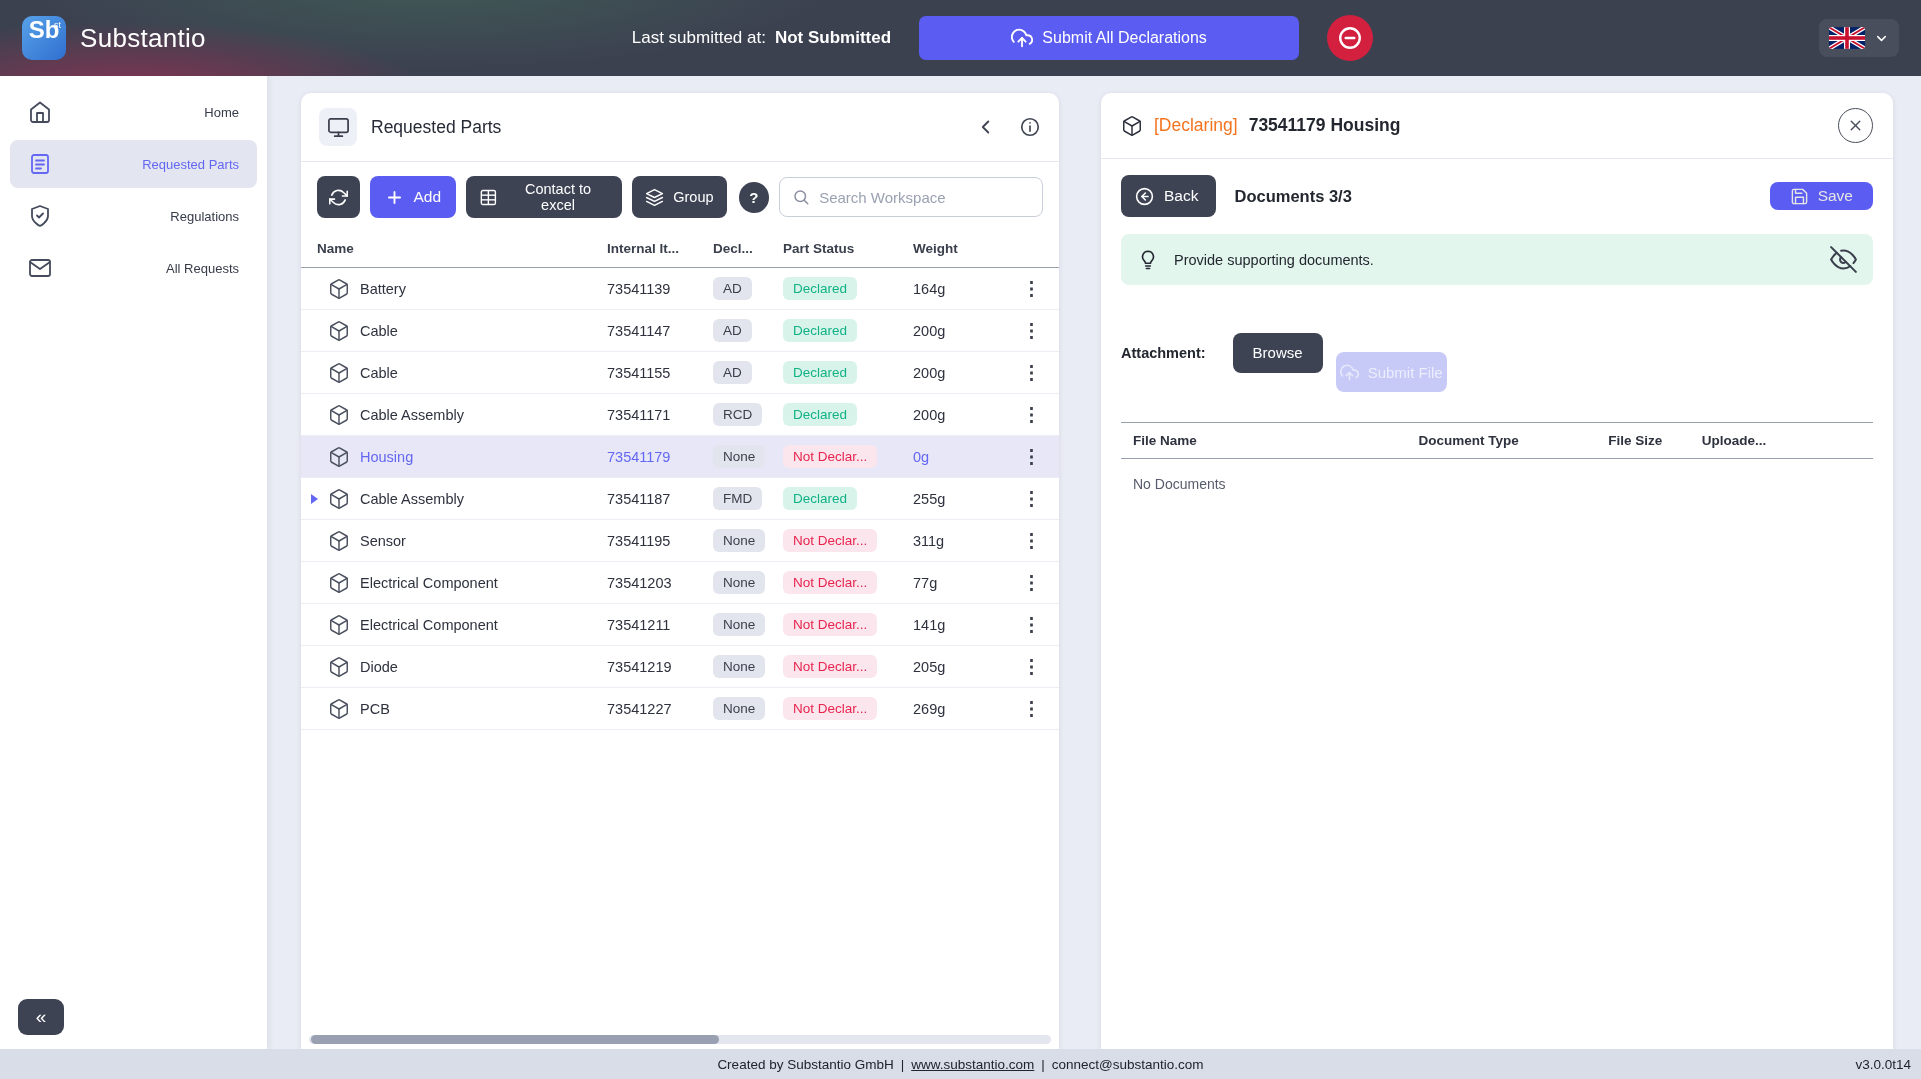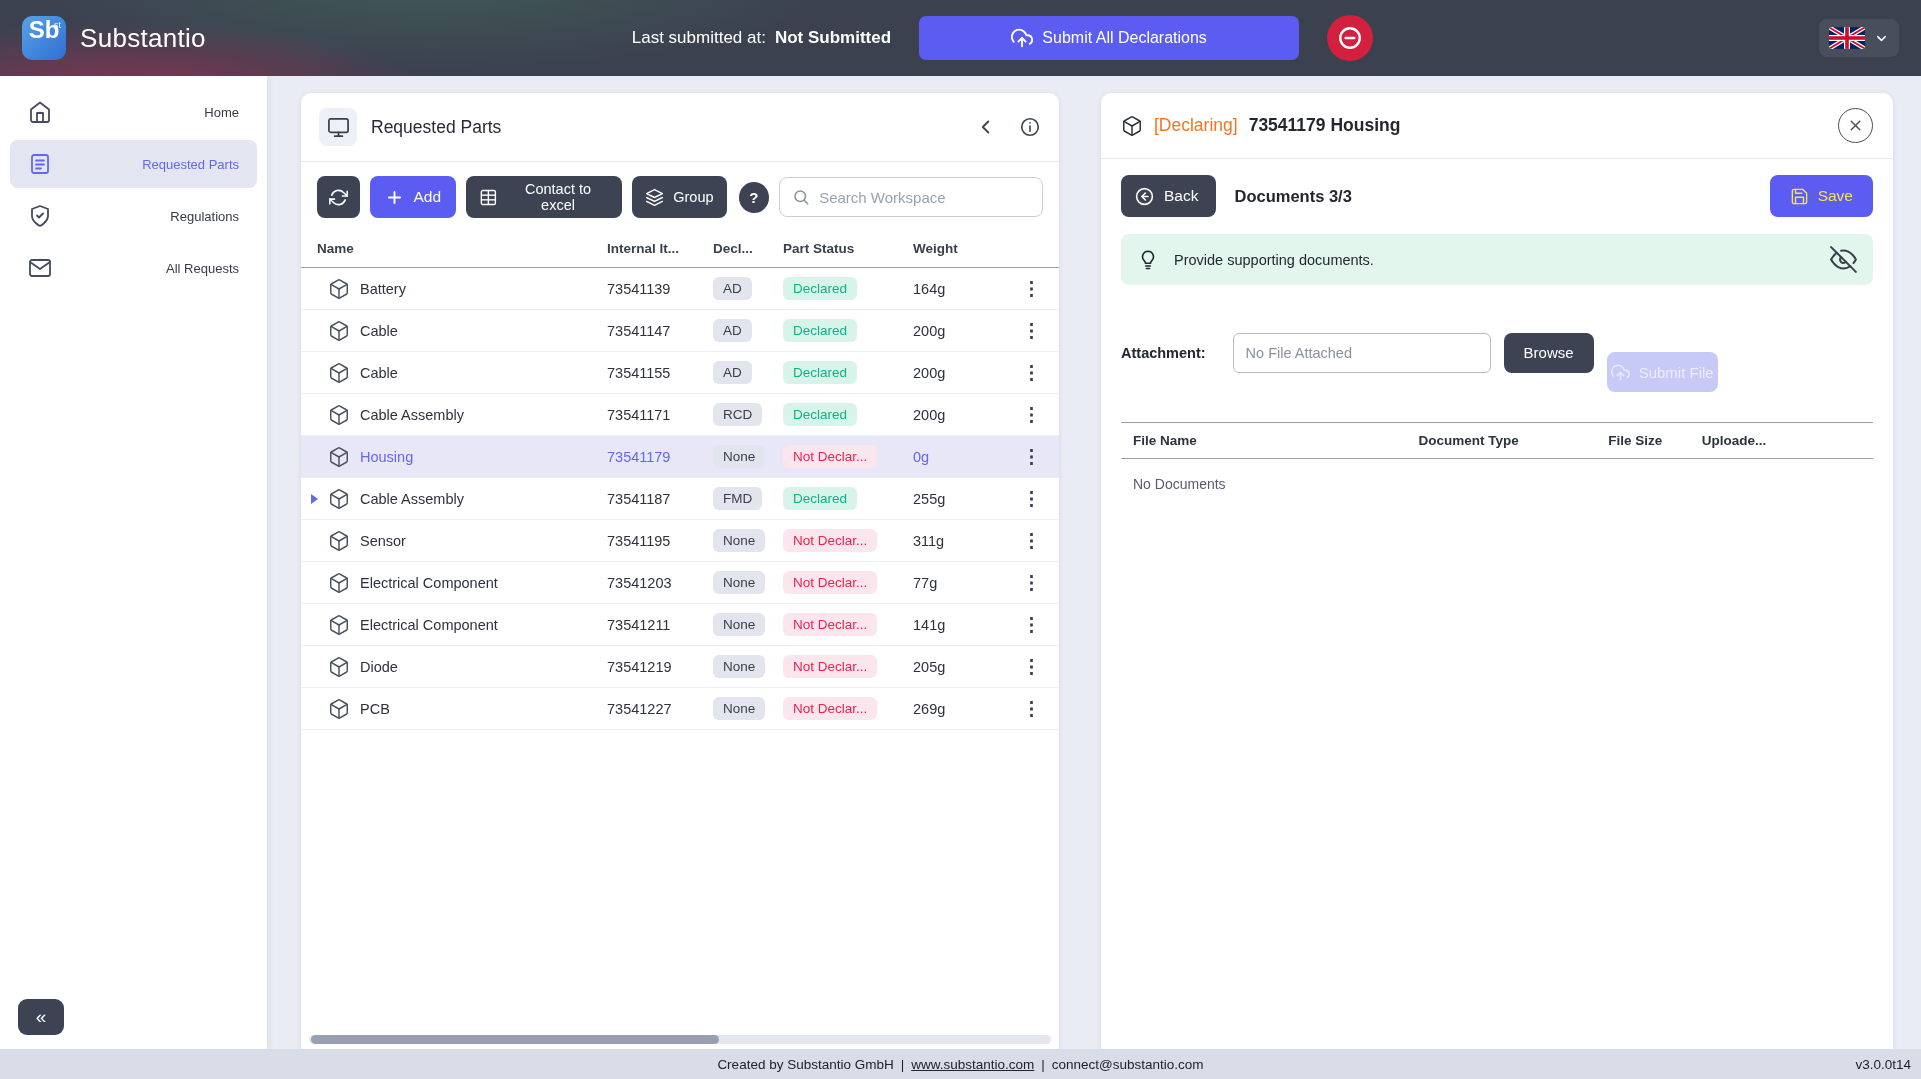--- a/index.html
+++ b/index.html
@@ -98,21 +98,21 @@
   .declaring { color:#f4741f; font-size:17.5px; font-weight:500; }
   .dtitle { font-size:17.5px; font-weight:600; color:#23272f; }
   .close-btn { margin-left:auto; width:35px; height:35px; border-radius:50%; border:1.6px solid #4a4f5c; background:transparent;
     color:#4a4f5c; display:flex; align-items:center; justify-content:center; cursor:pointer; }
   .close-btn .ic { width:17px; height:17px; }
 
   .dcontrols { display:flex; align-items:center; padding:16px 20px 0; gap:18px; }
   .back-btn { background:#3e4354; color:#fff; height:42px; border-radius:8px; padding:0 18px 0 13px; font-size:15.5px; }
   .back-btn .ic { width:21px; height:21px; }
   .docs-label { font-size:16.5px; font-weight:700; color:#23272f; }
-  .save-btn { margin-left:auto; background:#5b5cf2; color:#fde047; height:42px; border-radius:8px; padding:0 20px; font-size:15.5px; }
+  .save-btn { margin-left:auto; background:#5b5cf2; color:#e5e5e5; height:28px; border-radius:8px; padding:0 20px; font-size:15.5px; }
   .save-btn .ic { width:19px; height:19px; }
 
   .hint { margin:17px 20px 0; background:#e3f6ee; border-radius:8px; display:flex; align-items:center; gap:15px; padding:12px 16px; }
   .hint .bulb { width:22px; height:22px; color:#23272f; flex:0 0 22px; }
   .hint-text { font-size:14.5px; color:#23272f; }
   .eye-btn { margin-left:auto; width:27px; height:27px; color:#3a3f4c; background:none; border:none; cursor:pointer; padding:0; }
 
   .attach-row { display:flex; align-items:center; margin:28px 20px 0; gap:13px; }
   .attach-label { font-size:14.5px; font-weight:700; color:#23272f; margin-right:14px; }
   .attach-input { width:258px; height:40px; border:1px solid #b6bccb; border-radius:6px; padding:0 12px; font-size:14.5px;
@@ -589,21 +589,20 @@
           <button class="eye-btn ic">
             <svg viewBox="0 0 24 24" fill="none" stroke="currentColor" stroke-width="1.8" stroke-linecap="round" stroke-linejoin="round">
                 <path d="M17.94 17.94A10.07 10.07 0 0 1 12 20c-7 0-11-8-11-8a18.45 18.45 0 0 1 5.06-5.94M9.9 4.24A9.12 9.12 0 0 1 12 4c7 0 11 8 11 8a18.5 18.5 0 0 1-2.16 3.19m-6.72-1.07a3 3 0 1 1-4.24-4.24"></path>
                 <line x1="1" y1="1" x2="23" y2="23"></line>
               </svg>
           </button>
         </div>
 
         <div class="attach-row">
           <span class="attach-label">Attachment:</span>
-          <input type="text" class="attach-input" placeholder="No File Attached" style="">
           <button class="btn browse-btn">
             <span>Browse</span>
           </button>
           <button class="btn submitfile-btn">
             <span class="ic">
               <svg viewBox="0 0 24 24" fill="none" stroke="currentColor" stroke-width="2" stroke-linecap="round" stroke-linejoin="round">
                   <path d="M20.4 18.4A5 5 0 0 0 18 9h-1.3A8 8 0 1 0 3 16.3"></path>
                   <polyline points="16 16 12 12 8 16"></polyline>
                   <line x1="12" y1="12" x2="12" y2="21"></line>
                 </svg>

